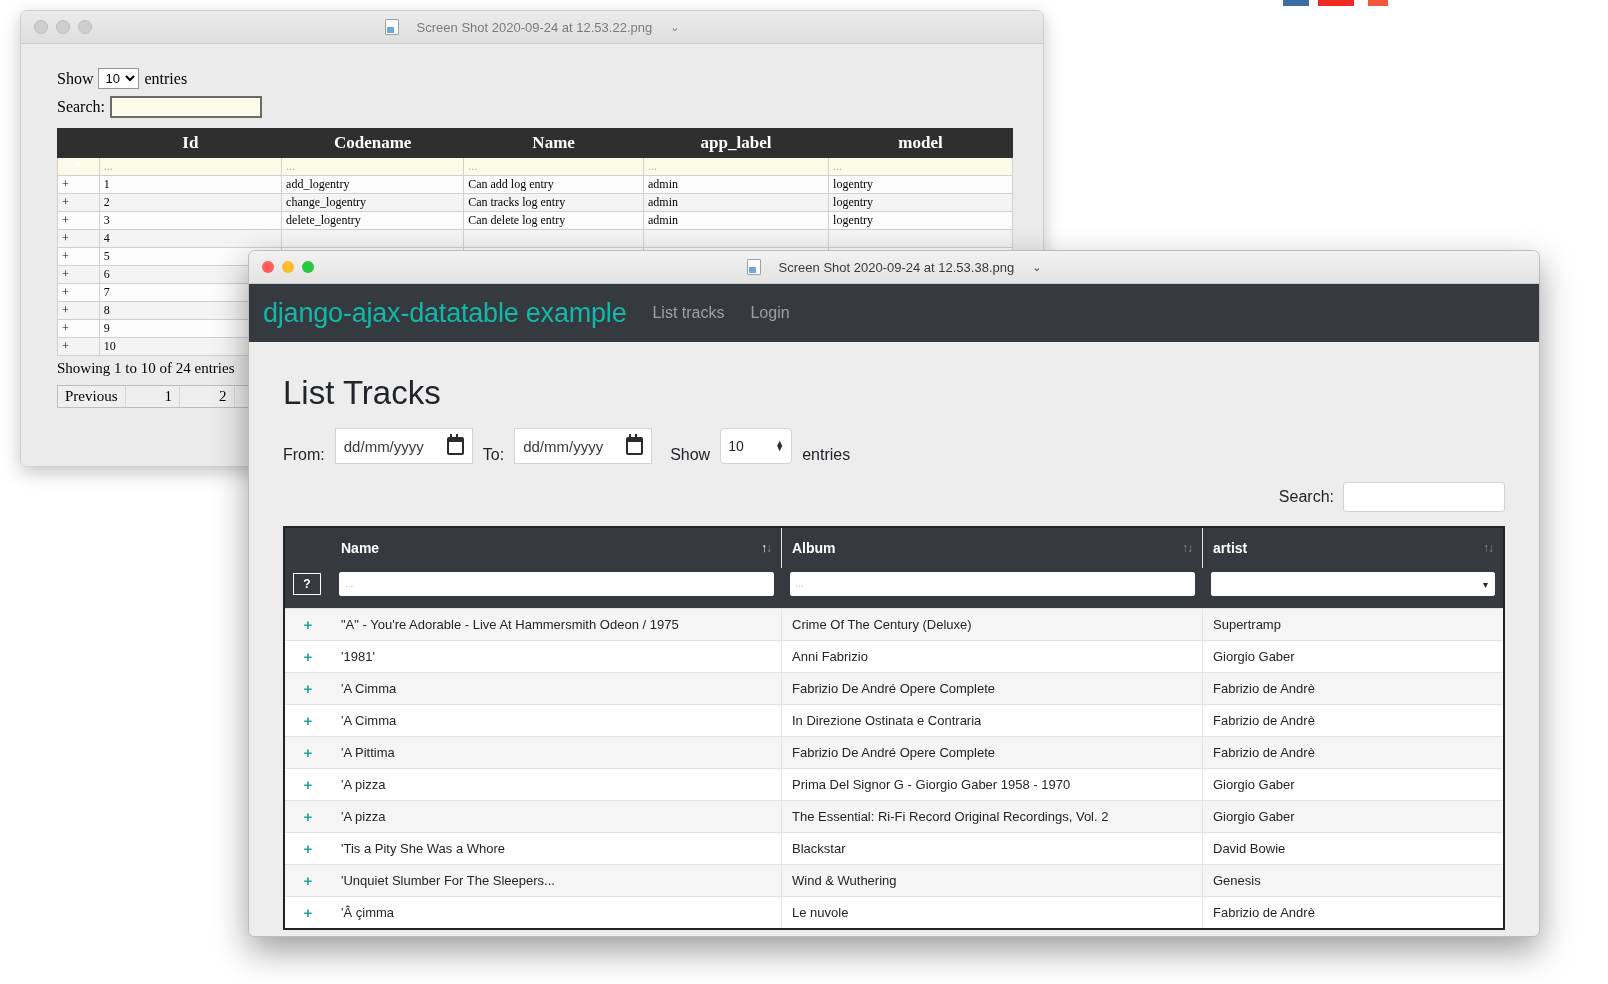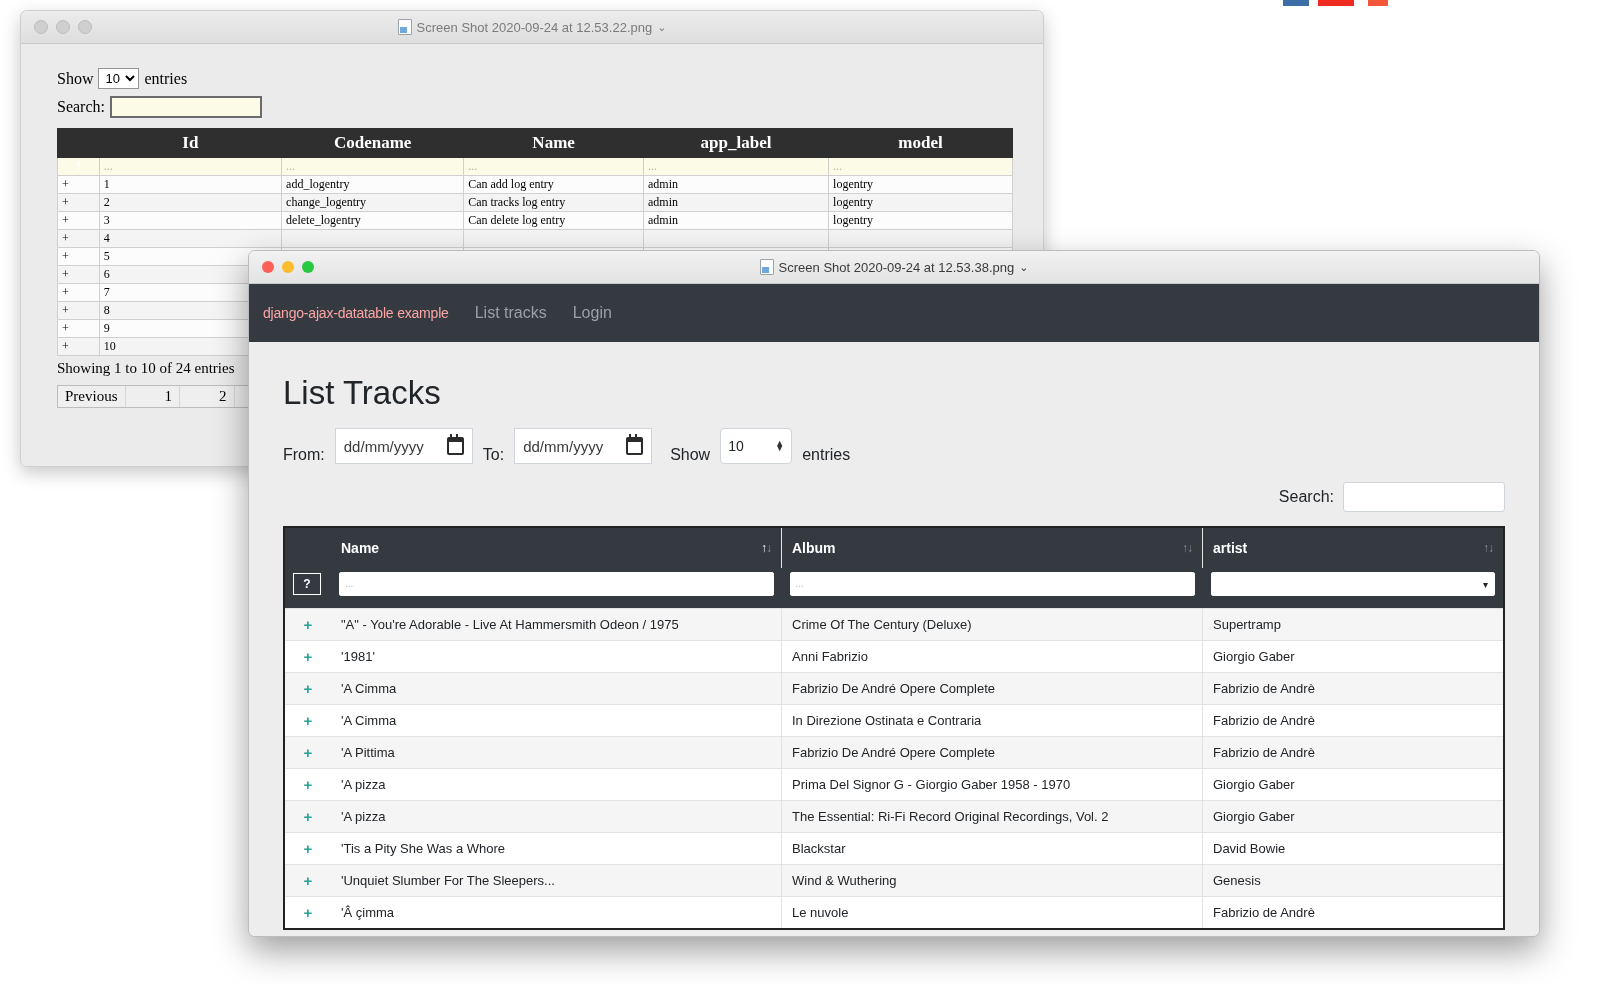--- a/index.html
+++ b/index.html
@@ -9,21 +9,21 @@
     font-family:"Liberation Sans",sans-serif;
   }
 
   
   .window{position:absolute;border-radius:7px;overflow:hidden;}
   .titlebar{height:32px;display:flex;align-items:center;position:relative;
             border-bottom:1px solid #c9c9c9;}
   .lights{display:flex;gap:8px;padding-left:13px;align-items:center;}
   .light{width:12px;height:12px;border-radius:50%;}
   .title-center{position:absolute;left:0;right:0;top:0;bottom:0;
-                display:flex;align-items:center;justify-content:center;gap:5px;
+                display:flex;align-items:center;justify-content:center;gap:18px;
                 font-size:13px;pointer-events:none;}
   .doc-icon{width:12px;height:14px;background:#fdfdfd;border:1px solid #9aa3ab;
             border-radius:1px;position:relative;display:inline-block;}
   .doc-icon::after{content:"";position:absolute;left:1px;bottom:1px;width:7px;height:6px;
                    background:#6fa8dc;}
   .chevron{font-size:11px;}
 
   
   #back-window{left:20px;top:10px;width:1022px;height:455px;
       background:#ececec;border:1px solid #cfcfcf;
@@ -61,21 +61,21 @@
       background:#ededed;border:1px solid #bcbcbc;
       box-shadow:0 14px 34px rgba(0,0,0,.38);}
   #front-window .titlebar{background:linear-gradient(#f2f2f2,#e3e3e3);}
   #front-window .title-center{color:#3b3b3b;}
   #lt-red{background:#ff5f57;}
   #lt-yellow{background:#febc2e;}
   #lt-green{background:#28c840;}
 
   .navbar{background:#343a40;height:58px;display:flex;align-items:center;
           padding:0 0 0 14px;gap:26px;}
-  .brand{color:#fca5a5;font-size:14px;letter-spacing:-.2px;}
+  .brand{color:#14b8a6;font-size:27px;letter-spacing:-.2px;}
   .navlink{color:#9aa0a6;font-size:16px;}
 
   .page{padding:26px 34px 0 34px;background:#ededed;height:100%;box-sizing:border-box;}
   .page h1{font-size:33px;font-weight:normal;margin:6px 0 16px 0;color:#212529;}
 
   .controls{display:flex;align-items:flex-end;gap:10px;font-size:16px;color:#212529;}
   .date-input{width:120px;height:34px;background:#fff;border:1px solid #ced4da;border-radius:0;
      display:flex;align-items:center;justify-content:space-between;padding:0 8px;font-size:15px;color:#3b3b3b;}
   .cal-ico{width:13px;height:14px;border:2px solid #2b2b2b;border-radius:2px;position:relative;}
   .cal-ico::before{content:"";position:absolute;left:-2px;right:-2px;top:0px;height:3px;background:#2b2b2b;}

